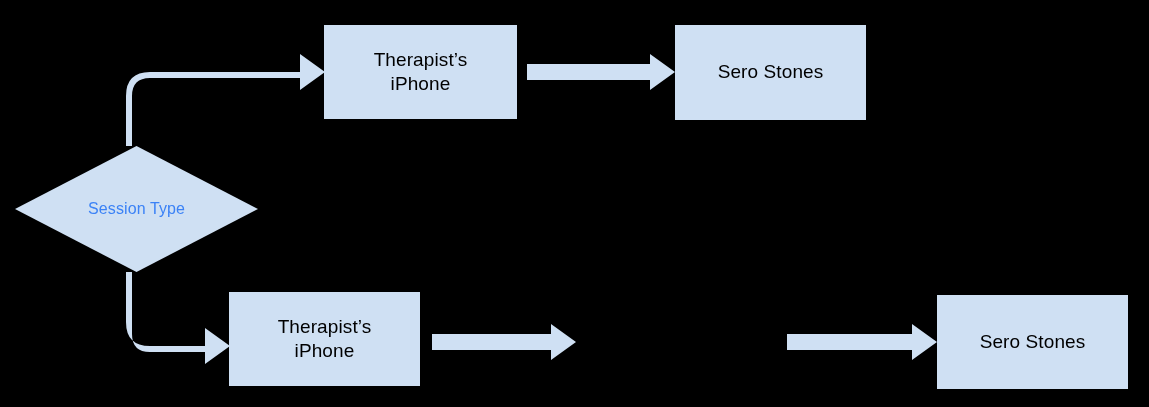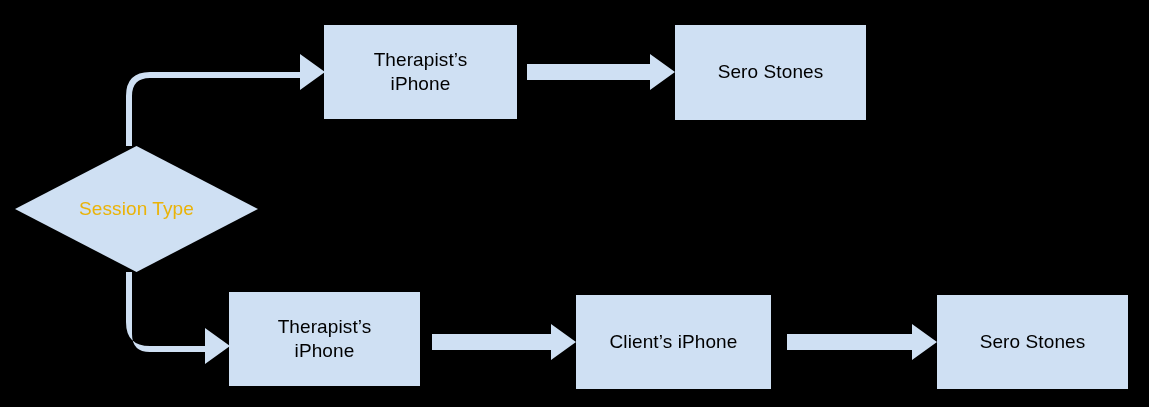--- a/index.html
+++ b/index.html
@@ -42,22 +42,22 @@
   .diamond-shape {
     position: absolute;
     left: 0;
     top: 0;
     width: 100%;
     height: 100%;
   }
   .diamond-label {
     position: relative;
     z-index: 2;
-    color: #eab308;
-    font-size: 19px;
+    color: #3b82f6;
+    font-size: 16px;
     letter-spacing: 0.1px;
   }
   .conn {
     position: absolute;
     left: 0;
     top: 0;
     width: 1149px;
     height: 407px;
     pointer-events: none;
   }
@@ -132,21 +132,18 @@
 
   <div class="node box" style="left:675px; top:25px; width:191px; height:95px;">
     <span>Sero Stones</span>
   </div>
 
   <div class="node box" style="left:229px; top:292px; width:191px; height:94px;">
     <span>Therapist’s
 iPhone</span>
   </div>
 
-  <div class="node box" style="left:576px; top:295px; width:195px; height:94px;">
-    <span>Client’s iPhone</span>
-  </div>
 
   <div class="node box" style="left:937px; top:295px; width:191px; height:94px;">
     <span>Sero Stones</span>
   </div>
 
 </div>
 
 </body></html>

